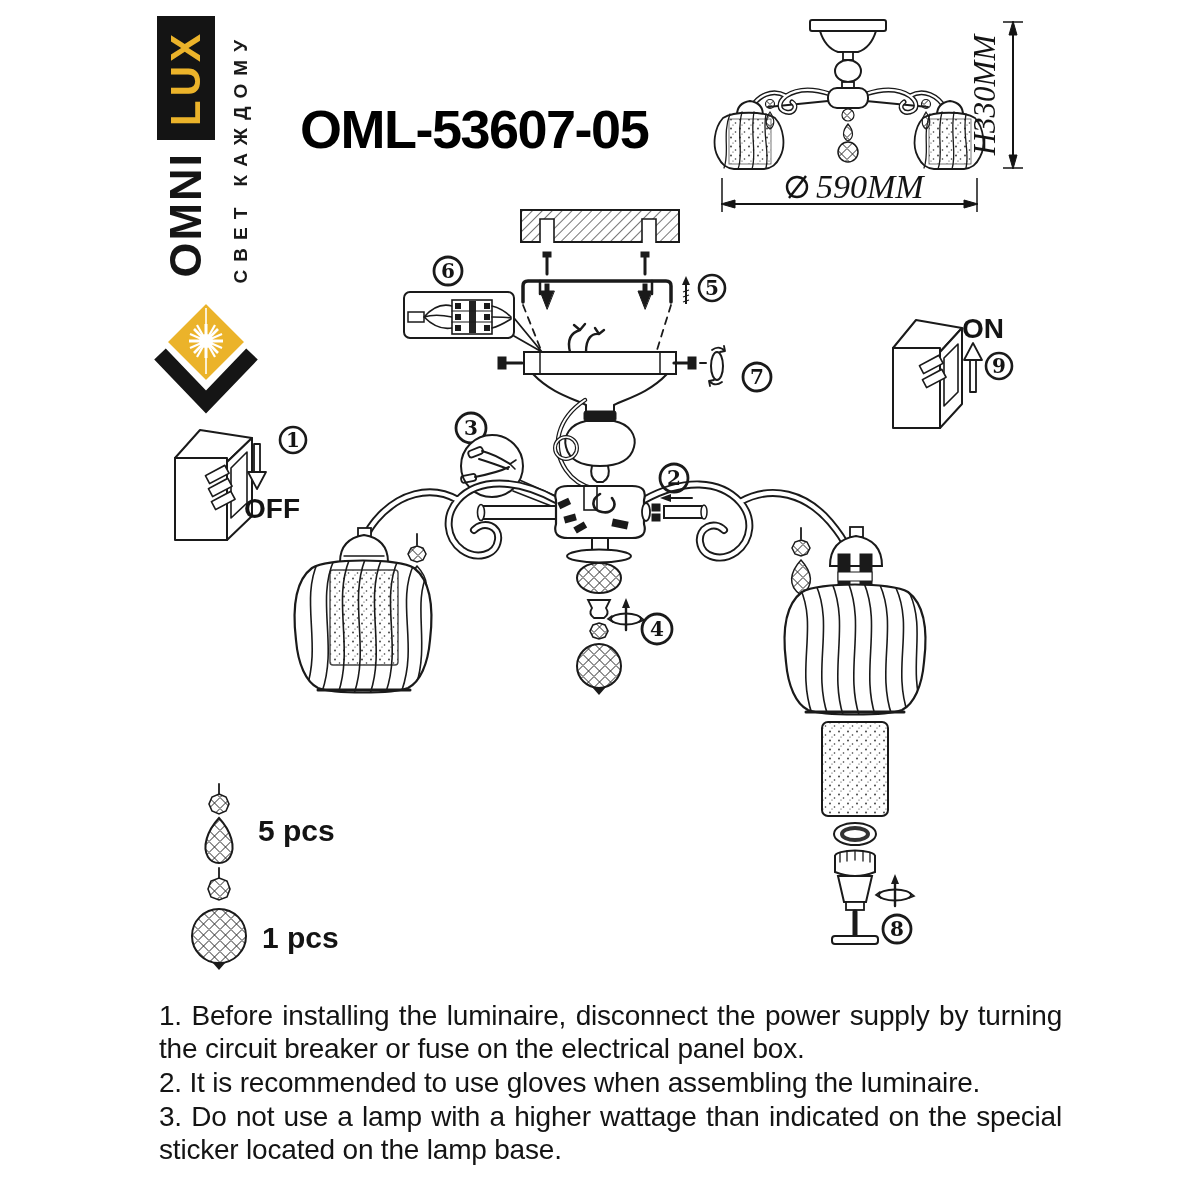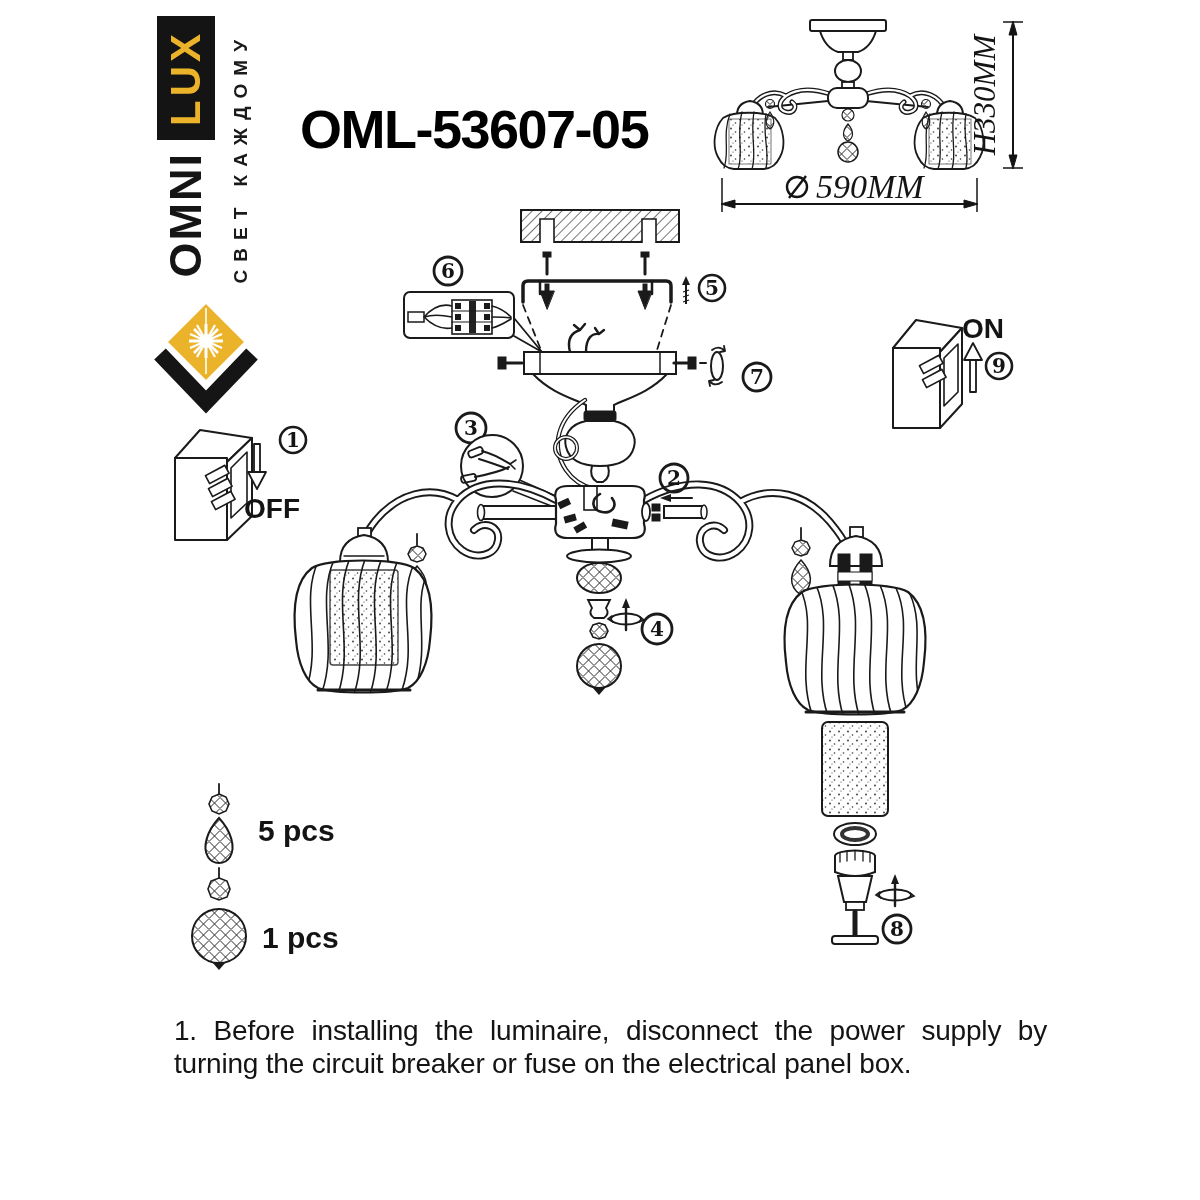--- a/index.html
+++ b/index.html
@@ -13,21 +13,21 @@
   .omni{position:absolute;left:157px;top:144px;width:58px;height:142px;
         display:flex;align-items:center;justify-content:center;}
   .omni span{font-weight:bold;font-size:45px;letter-spacing:2px;color:#151515;}
   .tagline{position:absolute;left:227px;top:8px;width:28px;height:300px;
            display:flex;align-items:center;justify-content:center;}
   .tagline span{font-weight:bold;font-size:19px;letter-spacing:8px;color:#1a1a1a;}
   .model-title{position:absolute;left:300px;top:98px;width:380px;
                font-weight:bold;font-size:54px;letter-spacing:-1.5px;color:#000000;white-space:nowrap;}
   .diagram-svg{position:absolute;left:0;top:0;width:1200px;height:1200px;}
   .instructions{position:absolute;left:158px;top:998px;width:905px;}
-  .instructions p{margin:16px;font-size:28px;line-height:33px;text-align:justify;
+  .instructions p{margin:1px;font-size:28px;line-height:33px;text-align:justify;
                   letter-spacing:-0.2px;color:#141414;}
   svg text{user-select:none;}
   .callout-num{font-family:"DejaVu Serif",serif;font-weight:bold;font-size:20px;fill:#141414;}
   .dim-text{font-family:"Liberation Serif",serif;font-style:italic;font-size:31px;fill:#141414;}
   .switch-label{font-family:"Liberation Sans",sans-serif;font-weight:bold;font-size:28px;fill:#141414;}
   .qty-label{font-family:"Liberation Sans",sans-serif;font-weight:bold;font-size:30px;fill:#141414;}
 </style>
 </head>
 <body>
 
@@ -469,15 +469,17 @@
         <polygon points="219,878 227,881 230,889 227,897 219,900 211,897 208,889 211,881" stroke-width="1.6" fill="url(#net)"></polygon>
         <circle cx="219" cy="936" r="27" stroke-width="2" fill="url(#net)"></circle>
         <polygon points="212,962 226,962 219,970" fill="#1a1a1a" stroke="none"></polygon>
       </g>
       <text class="qty-label" x="262" y="948" stroke="none" fill="#141414">1 pcs</text>
     </g>
   </svg>
 
   <div class="instructions">
     <p>1. Before installing the luminaire, disconnect the power supply by turning the circuit breaker or fuse on the electrical panel box.</p>
+    <p>2. It is recommended to use gloves when assembling the luminaire.</p>
+    <p>3. Do not use a lamp with a higher wattage than indicated on the special sticker located on the lamp base.</p>
   </div>
 
 </div>
 
 </body></html>

